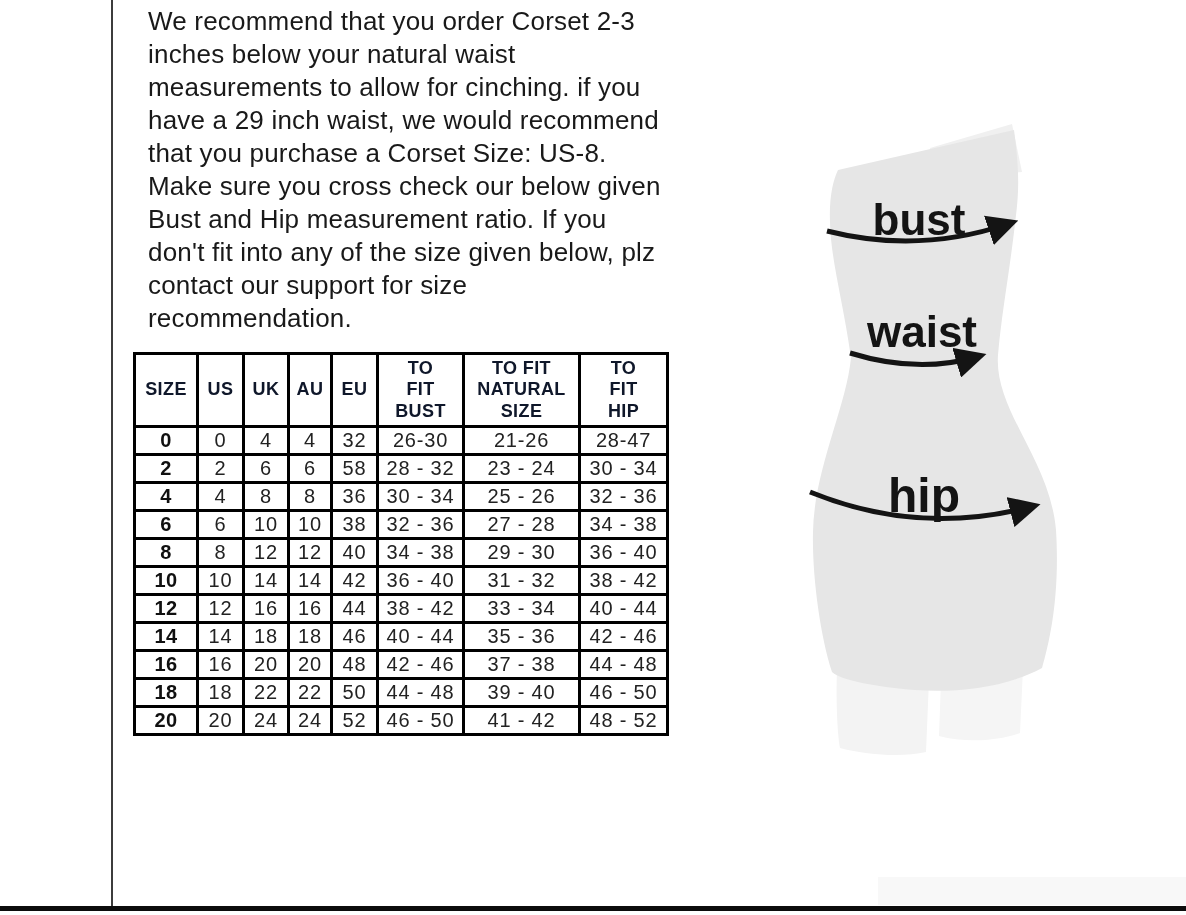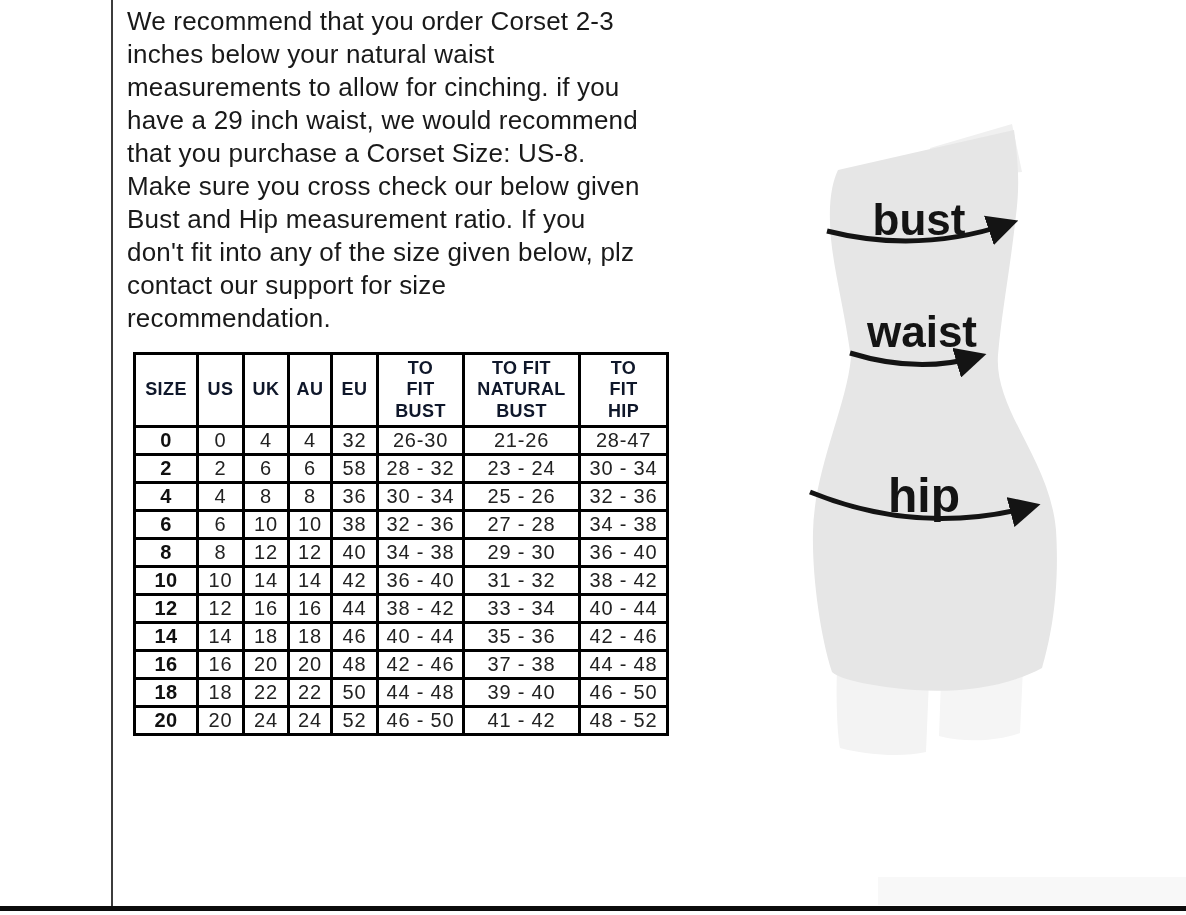--- a/index.html
+++ b/index.html
@@ -13,21 +13,21 @@
     color: #1a1a1a;
   }
   .vrule {
     position: absolute;
     left: 111px; top: 0;
     width: 2px; height: 908px;
     background: #3c3c3c;
   }
   .para {
     position: absolute;
-    left: 127px;
+    left: 148px;
     width: 545px;
   }
   .para .tline {
     white-space: pre;
     font-size: 26px;
     line-height: 33px;
     letter-spacing: 0.2px;
     color: #191919;
   }
   .intro { top: 5px; }
@@ -134,21 +134,21 @@
           <th>SIZE</th>
           <th>US</th>
           <th>UK</th>
           <th>AU</th>
           <th>EU</th>
           <th>TO
 FIT
 BUST</th>
           <th>TO FIT
 NATURAL
-BUST</th>
+SIZE</th>
           <th>TO
 FIT
 HIP</th>
         </tr>
       </thead>
       <tbody>
         <tr>
           <td class="c-size">0</td>
           <td>0</td>
           <td>4</td>

